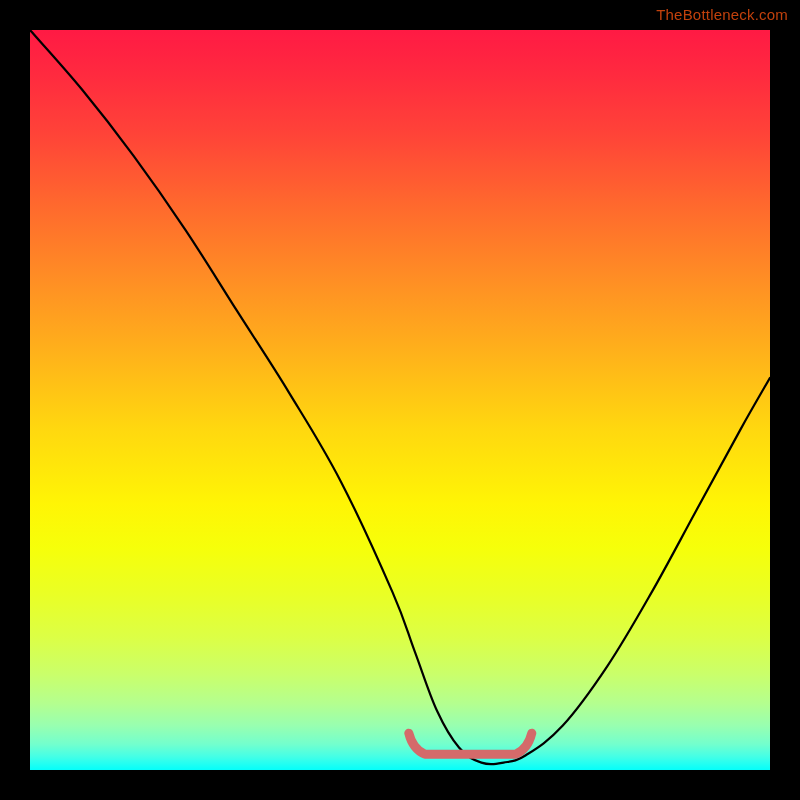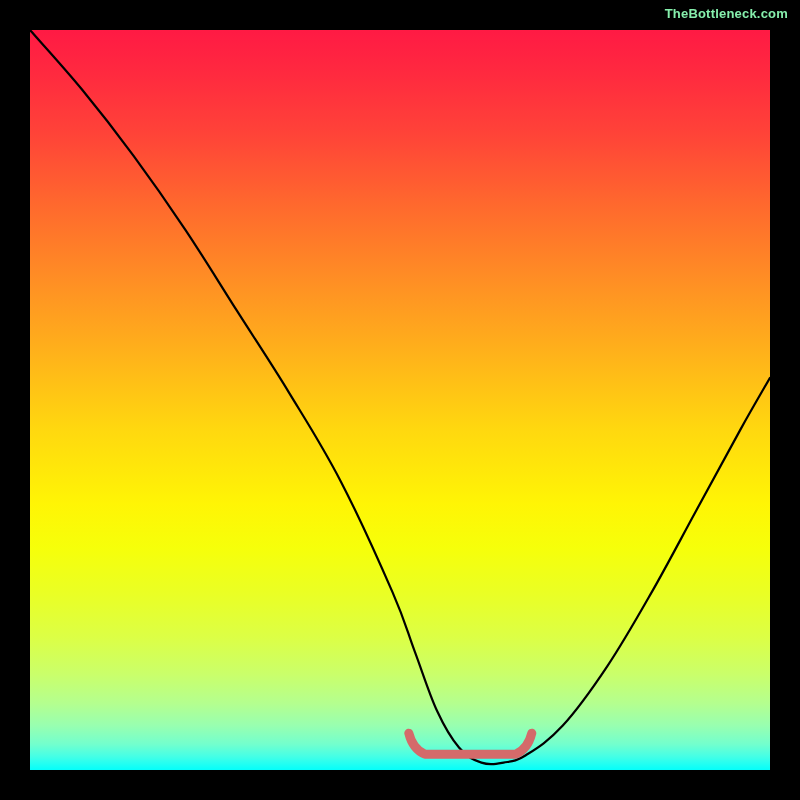--- a/index.html
+++ b/index.html
@@ -41,23 +41,23 @@
       #73ffcd 96.5%,
       #44ffe6 98.2%,
       #21fff2 99.2%,
       #04fffb 100%
     );
   }
   .watermark {
     position: absolute;
     top: 6px;
     right: 12px;
-    color: #86efac;
-    font-size: 13px;
-    font-weight: 700;
+    color: #c2410c;
+    font-size: 15px;
+    font-weight: 400;
     letter-spacing: 0.2px;
     user-select: none;
   }
   svg.curve {
     position: absolute;
     inset: 0;
     width: 100%;
     height: 100%;
   }
 </style>

